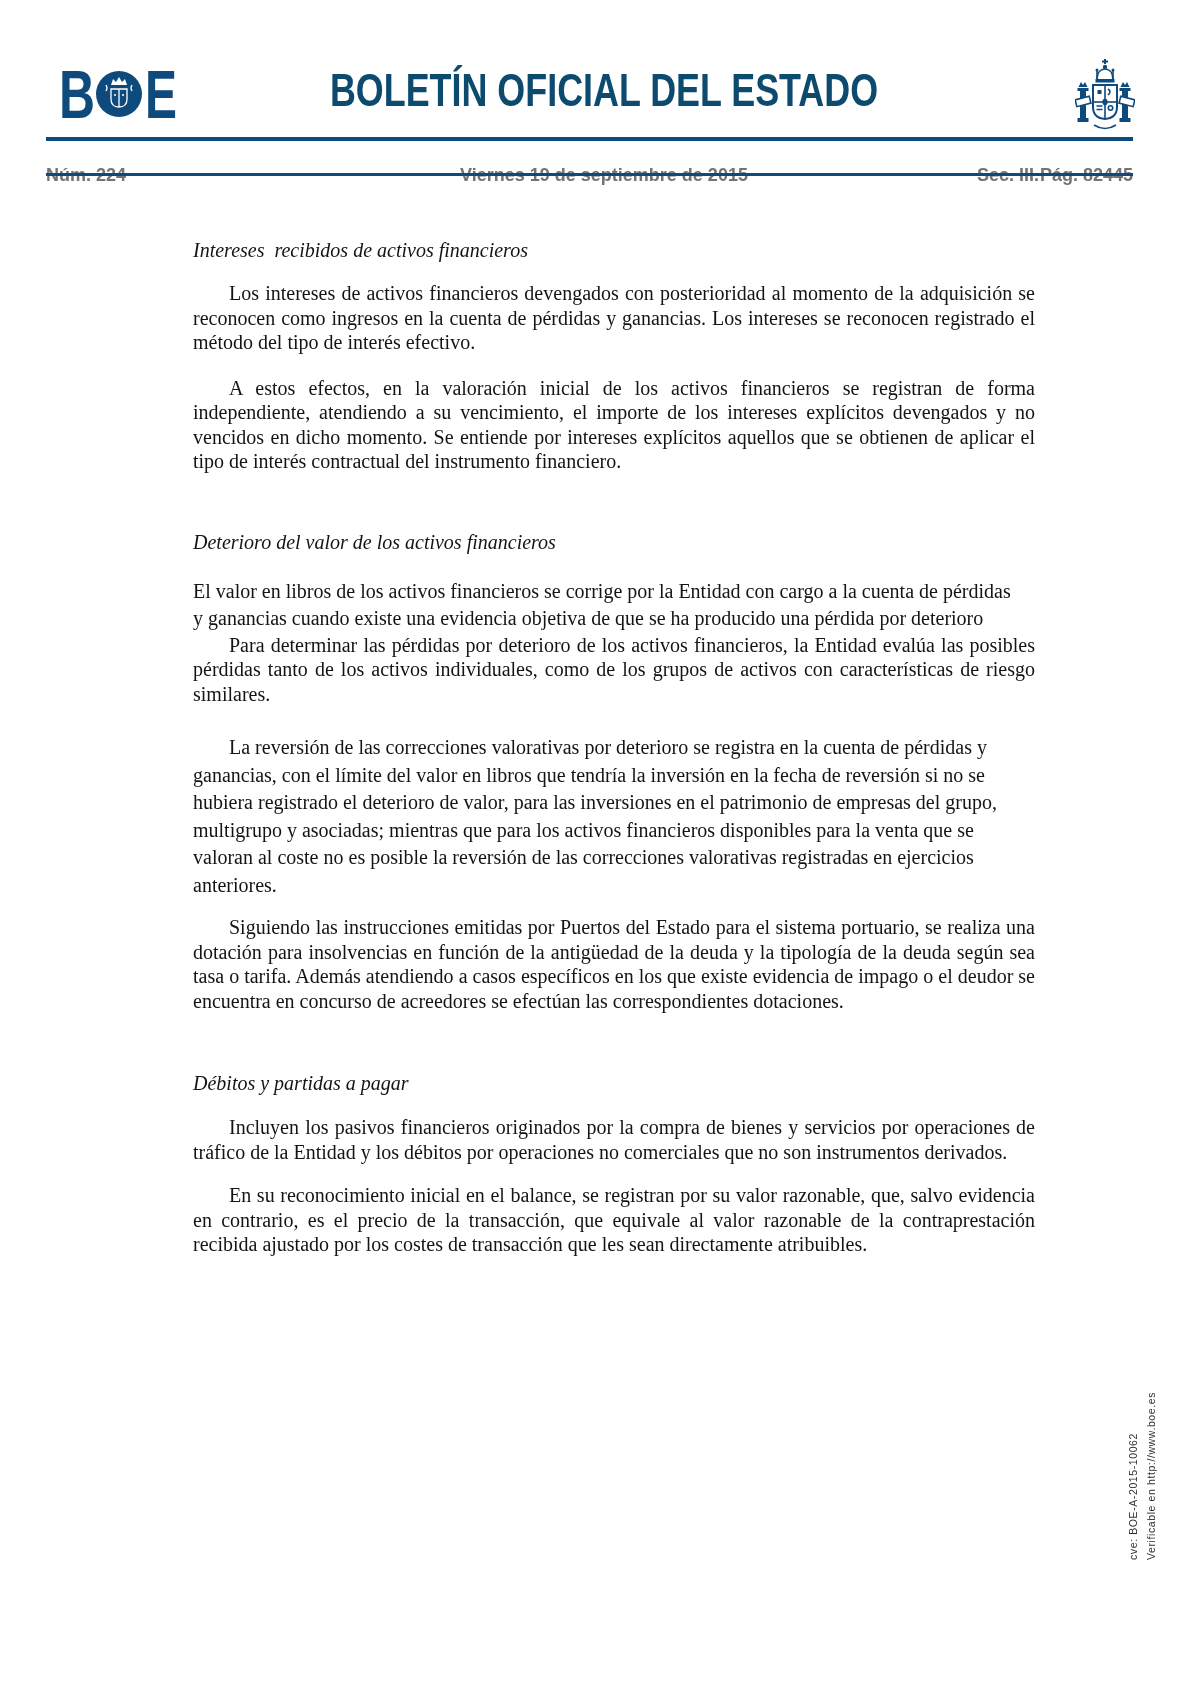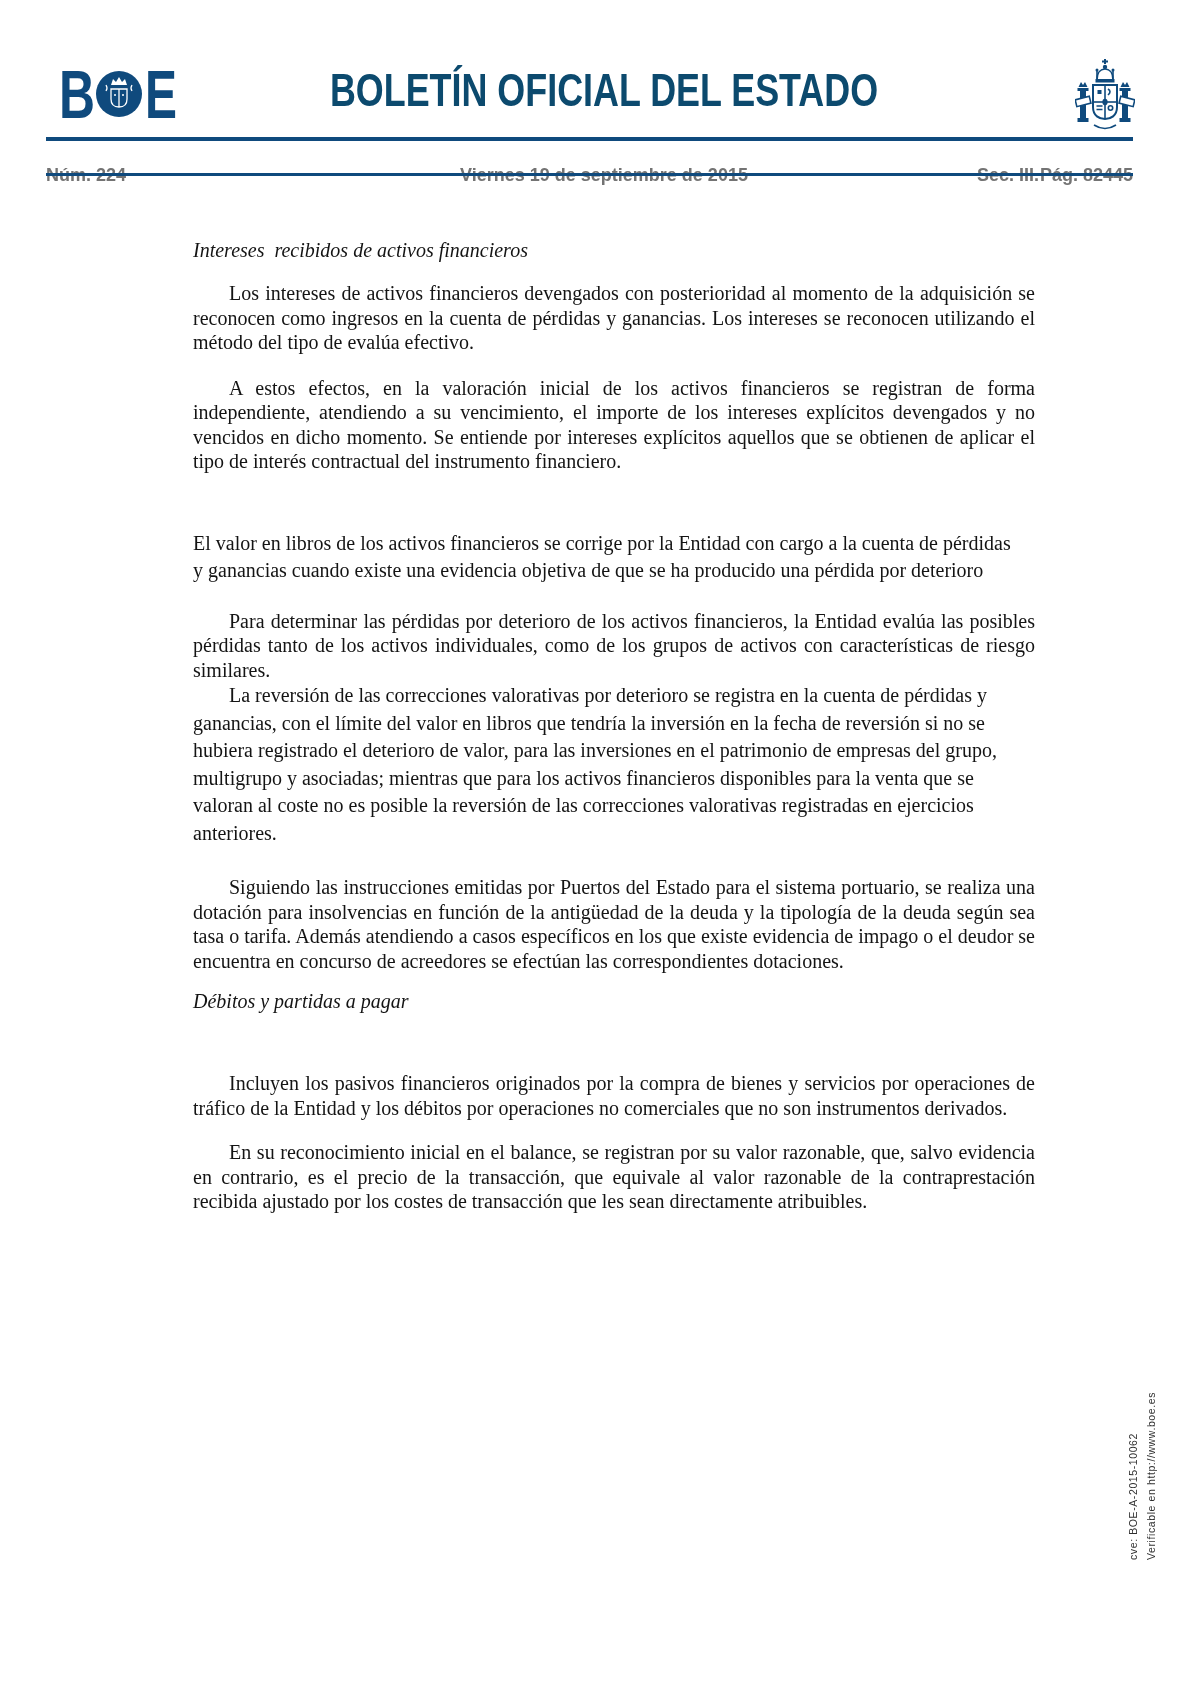--- a/index.html
+++ b/index.html
@@ -161,22 +161,23 @@
 <div class="info-row-item info-date">Viernes 19 de septiembre de 2015</div>
 <div class="info-row-item info-right">
   <span>Sec. III.</span>
   <span>Pág. 82445</span>
 </div>
 
 <div class="rule rule-bottom"></div>
 
 <div class="article">
     <div class="block-heading">Intereses  recibidos de activos financieros</div>
-    <div class="para-indent-justified">Los intereses de activos financieros devengados con posterioridad al momento de la adquisición se reconocen como ingresos en la cuenta de pérdidas y ganancias. Los intereses se reconocen utilizando el método del tipo de evalúa efectivo.</div>
+    <div class="para-indent-justified">Los intereses de activos financieros devengados con posterioridad al momento de la adquisición se reconocen como ingresos en la cuenta de pérdidas y ganancias. Los intereses se reconocen registrado el método del tipo de interés efectivo.</div>
     <div class="para-indent-justified">A estos efectos, en la valoración inicial de los activos financieros se registran de forma independiente, atendiendo a su vencimiento, el importe de los intereses explícitos devengados y no vencidos en dicho momento. Se entiende por intereses explícitos aquellos que se obtienen de aplicar el tipo de interés contractual del instrumento financiero.</div>
+    <div class="block-heading">Deterioro del valor de los activos financieros</div>
     <div class="para-flush-ragged">El valor en libros de los activos financieros se corrige por la Entidad con cargo a la cuenta de pérdidas y ganancias cuando existe una evidencia objetiva de que se ha producido una pérdida por deterioro</div>
     <div class="para-indent-justified">Para determinar las pérdidas por deterioro de los activos financieros, la Entidad evalúa las posibles pérdidas tanto de los activos individuales, como de los grupos de activos con características de riesgo similares.</div>
     <div class="para-indent-ragged">La reversión de las correcciones valorativas por deterioro se registra en la cuenta de pérdidas y ganancias, con el límite del valor en libros que tendría la inversión en la fecha de reversión si no se hubiera registrado el deterioro de valor, para las inversiones en el patrimonio de empresas del grupo, multigrupo y asociadas; mientras que para los activos financieros disponibles para la venta que se valoran al coste no es posible la reversión de las correcciones valorativas registradas en ejercicios anteriores.</div>
     <div class="para-indent-justified">Siguiendo las instrucciones emitidas por Puertos del Estado para el sistema portuario, se realiza una dotación para insolvencias en función de la antigüedad de la deuda y la tipología de la deuda según sea tasa o tarifa. Además atendiendo a casos específicos en los que existe evidencia de impago o el deudor se encuentra en concurso de acreedores se efectúan las correspondientes dotaciones.</div>
     <div class="block-heading">Débitos y partidas a pagar</div>
     <div class="para-indent-justified">Incluyen los pasivos financieros originados por la compra de bienes y servicios por operaciones de tráfico de la Entidad y los débitos por operaciones no comerciales que no son instrumentos derivados.</div>
     <div class="para-indent-justified">En su reconocimiento inicial en el balance, se registran por su valor razonable, que, salvo evidencia en contrario, es el precio de la transacción, que equivale al valor razonable de la contraprestación recibida ajustado por los costes de transacción que les sean directamente atribuibles.</div>
   </div>
 
 <div class="vertical-note">

